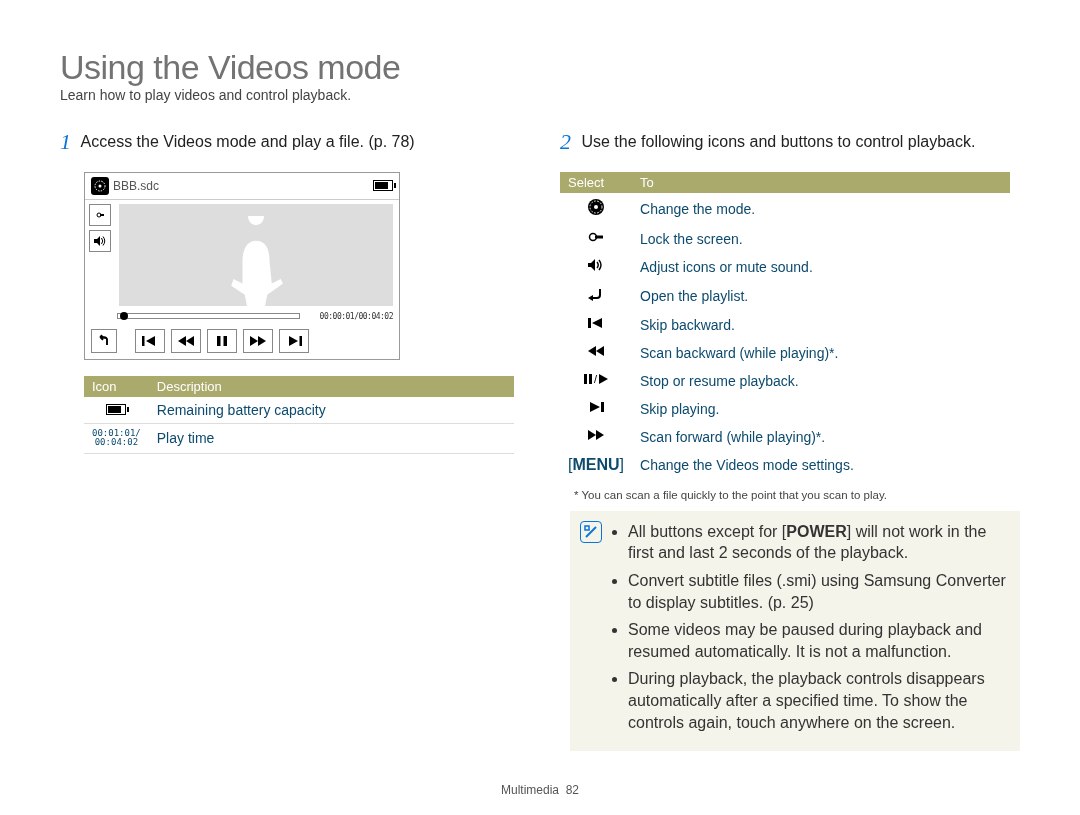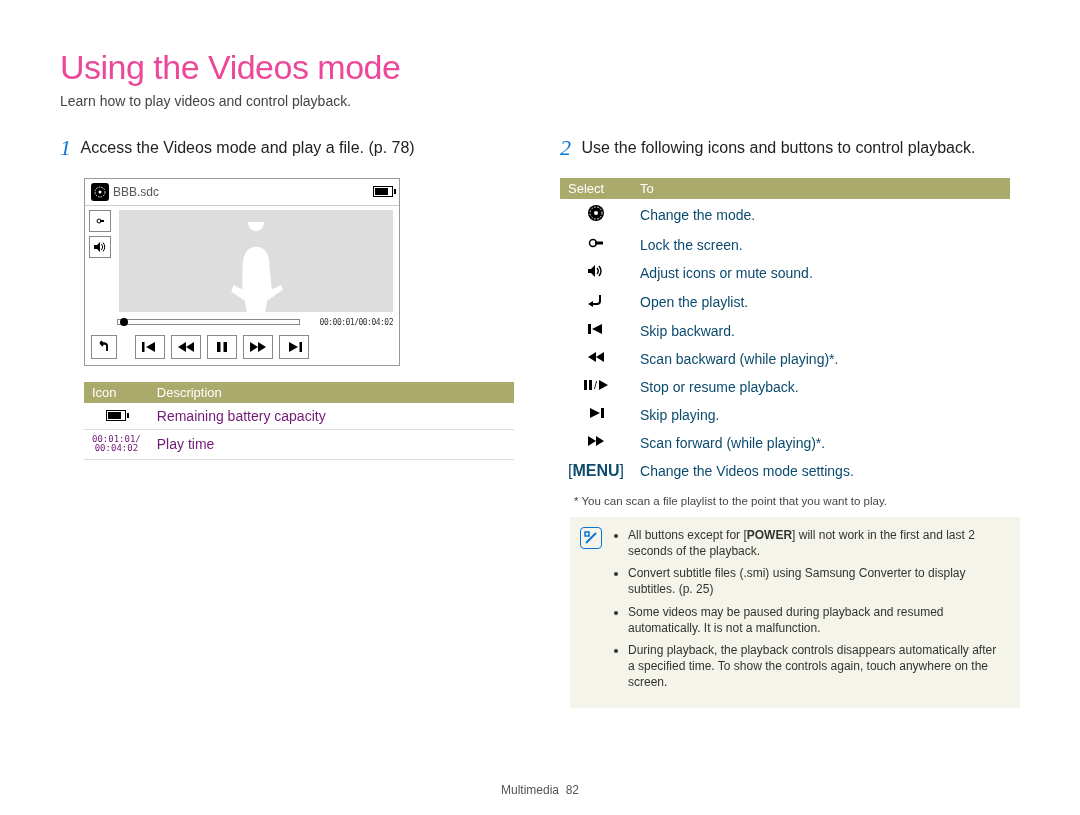--- a/index.html
+++ b/index.html
@@ -6,25 +6,24 @@
   body {
     font-family: Arial, Helvetica, sans-serif;
     background: #fff;
     width: 1080px;
     height: 815px;
     padding: 48px 60px 20px 60px;
     color: #333;
     position: relative;
   }
   h1.page-title {
-    color: #ec4899;
+    color: #737373;
     font-size: 34px;
     font-weight: 400;
     letter-spacing: -0.5px;
-    margin-bottom: 6px;
   }
   .subtitle {
     font-size: 14px;
     color: #444;
     margin-bottom: 24px;
   }
   .columns {
     display: flex;
     gap: 40px;
   }
@@ -140,41 +139,41 @@
     background: #a9aa6b;
     color: #fff;
     font-weight: 400;
     text-align: left;
     padding: 3px 8px;
     font-size: 13px;
   }
   .info-table td {
     padding: 5px 8px;
     border-bottom: 1px solid #ddd;
-    color: #701a75;
+    color: #0c4a6e;
     vertical-align: middle;
   }
   .info-table td.icon-cell { width:56px; text-align:center; }
   .sel-table { width:100%; max-width: 450px; border-collapse:collapse; font-size:14px; }
   .sel-table th { background:#a9aa6b; color:#fff; font-weight:400; text-align:left; padding:3px 8px; font-size:13px;}
   .sel-table td { padding:5px 8px; color:#0c4a6e;}
   .sel-table td.icon-cell { width:60px; text-align:center; font-size:16px;}
   .footnote {
     font-size: 11.5px;
     color: #444;
     margin: 10px 0 10px 14px;
   }
   .note-box {
     display: flex;
     gap: 10px;
     background: #f5f4ea;
     padding: 10px 14px 12px 10px;
     margin-left: 10px;
     max-width: 460px;
-    font-size: 12px;
+    font-size: 16px;
   }
   .note-icon {
     width: 22px; height: 22px;
     border: 1.5px solid #0a74d8;
     border-radius: 4px;
     color: #0a74d8;
     display:flex; align-items:center; justify-content:center;
     font-size:14px;
     flex-shrink:0;
   }
@@ -391,21 +390,21 @@
                 </svg></span></td>
         <td>Scan forward (while playing)*.</td>
       </tr>
       <tr>
         <td class="icon-cell">[<span class="bold">MENU</span>]</td>
         <td>Change the Videos mode settings.</td>
       </tr>
     </tbody>
       </table>
 
-    <div class="footnote">* You can scan a file playlist to the point that you want to play.</div>
+    <div class="footnote">* You can scan a file quickly to the point that you scan to play.</div>
 
     <div class="note-box">
       <div class="note-icon">
         <svg width="14" height="14" viewBox="0 0 14 14">
             <path d="M2 12 L12 2" stroke="#0a74d8" stroke-width="2"></path>
             <rect x="1" y="1" width="4" height="4" fill="none" stroke="#0a74d8" stroke-width="1.5"></rect>
           </svg>
       </div>
       <ul>
         <li>

